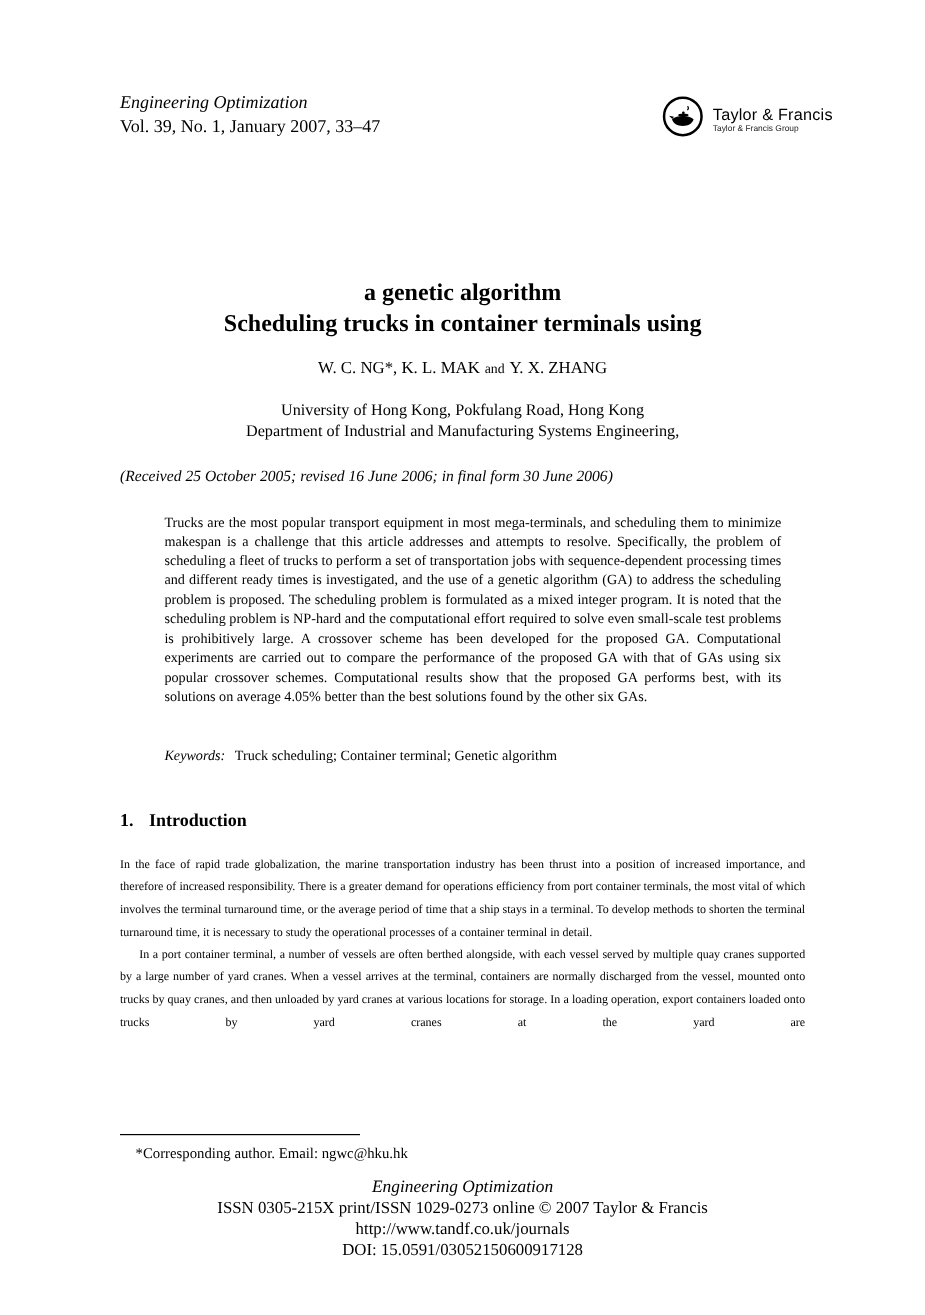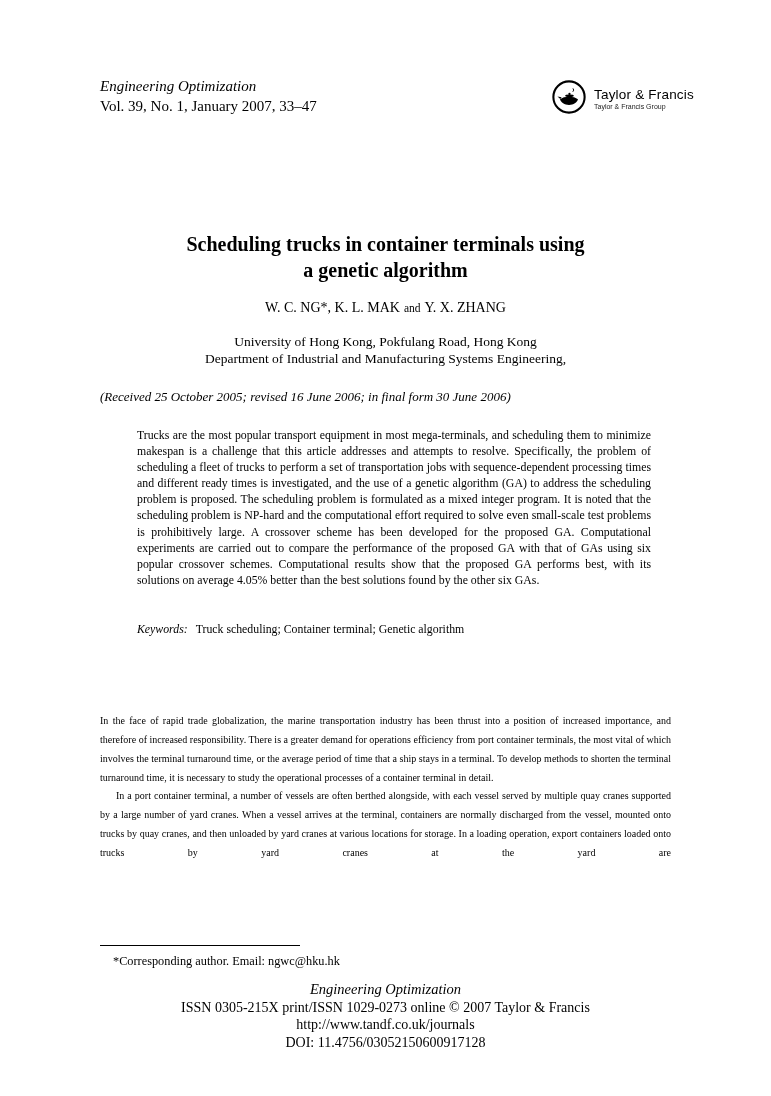--- a/index.html
+++ b/index.html
@@ -98,50 +98,53 @@
         <path d="M23,13.5 q1.8,-1.8 0.2,-3.6" fill="none" stroke="#000" stroke-width="1"></path>
       </svg>
     </span>
     <span>
       <div class="logo-text-main">Taylor &amp; Francis</div>
       <div class="logo-text-sub">Taylor &amp; Francis Group</div>
     </span>
   </div>
 
   <div class="title">
+    <div>a genetic algorithm</div>
     <div>Scheduling trucks in container terminals using</div>
-    <div>a genetic algorithm</div>
   </div>
 
   <div class="authors">
     <span>W. C. NG*, K. L. MAK</span><span class="conj">and</span><span>Y. X. ZHANG</span>
   </div>
 
   <div class="affiliation">
     <div>University of Hong Kong, Pokfulang Road, Hong Kong</div>
     <div>Department of Industrial and Manufacturing Systems Engineering,</div>
   </div>
 
   <div class="received">(Received 25 October 2005; revised 16 June 2006; in final form 30 June 2006)</div>
 
   <div class="abstract">Trucks are the most popular transport equipment in most mega-terminals, and scheduling them to minimize makespan is a challenge that this article addresses and attempts to resolve. Specifically, the problem of scheduling a fleet of trucks to perform a set of transportation jobs with sequence-dependent processing times and different ready times is investigated, and the use of a genetic algorithm (GA) to address the scheduling problem is proposed. The scheduling problem is formulated as a mixed integer program. It is noted that the scheduling problem is NP-hard and the computational effort required to solve even small-scale test problems is prohibitively large. A crossover scheme has been developed for the proposed GA. Computational experiments are carried out to compare the performance of the proposed GA with that of GAs using six popular crossover schemes. Computational results show that the proposed GA performs best, with its solutions on average 4.05% better than the best solutions found by the other six GAs.</div>
 
   <div class="keywords">
     <span class="kw-label">Keywords:</span><span>Truck scheduling; Container terminal; Genetic algorithm</span>
   </div>
 
+  <div class="section-heading">
+    <span class="sec-num">1.</span><span>Introduction</span>
+  </div>
 
   <div class="body-text">
     <p>In the face of rapid trade globalization, the marine transportation industry has been thrust into a position of increased importance, and therefore of increased responsibility. There is a greater demand for operations efficiency from port container terminals, the most vital of which involves the terminal turnaround time, or the average period of time that a ship stays in a terminal. To develop methods to shorten the terminal turnaround time, it is necessary to study the operational processes of a container terminal in detail.</p>
     <p class="indented">In a port container terminal, a number of vessels are often berthed alongside, with each vessel served by multiple quay cranes supported by a large number of yard cranes. When a vessel arrives at the terminal, containers are normally discharged from the vessel, mounted onto trucks by quay cranes, and then unloaded by yard cranes at various locations for storage. In a loading operation, export containers loaded onto trucks by yard cranes at the yard are</p>
   </div>
 
   <div class="footnote-rule"></div>
   <div class="footnote">*Corresponding author. Email: ngwc@hku.hk</div>
 
   <div class="footer">
     <div class="f-journal">Engineering Optimization</div>
     <div class="f-line">ISSN 0305-215X print/ISSN 1029-0273 online © 2007 Taylor &amp; Francis</div>
     <div class="f-line">http://www.tandf.co.uk/journals</div>
-    <div class="f-line">DOI: 11.4756/03052150600917128</div>
+    <div class="f-line">DOI: 15.0591/03052150600917128</div>
   </div>
 
 </div>
 
 </body></html>

